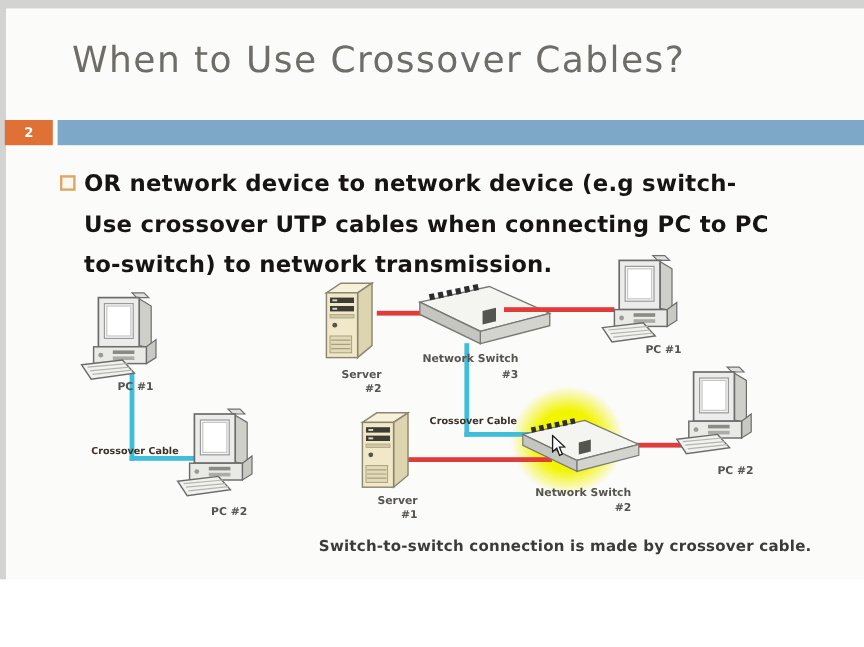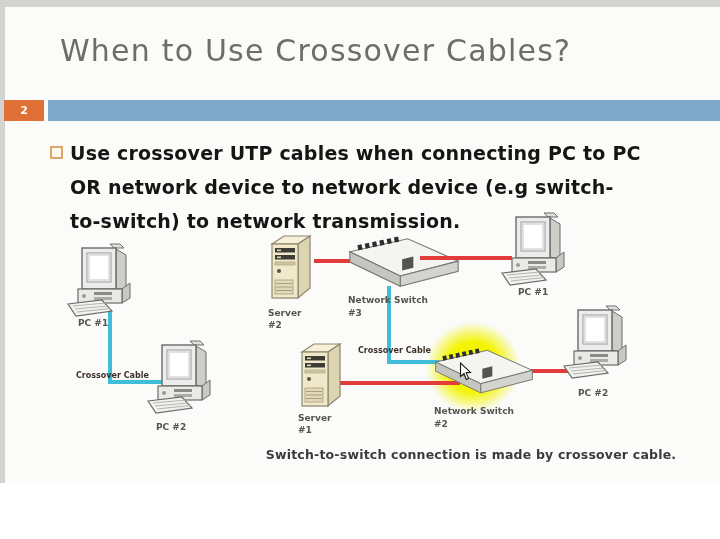--- a/index.html
+++ b/index.html
@@ -40,21 +40,21 @@
   .cable.red{background:#e13b3c;}
   .cable.cyan{background:#3fbdd9;}
   .cable.over{z-index:4;}
 
   .icon{position:absolute;}
   .z3{z-index:3;} .z5{z-index:5;}
   .cursor{position:absolute;left:459px;top:362px;z-index:7;}
 
   .dl{
     position:absolute;font-size:9px;font-weight:bold;color:#56544f;
-    text-align:left;z-index:6;line-height:12px;white-space:nowrap;
+    text-align:right;z-index:6;line-height:12px;white-space:nowrap;
   }
   .cl{
     position:absolute;font-size:8px;font-weight:bold;color:#3c3128;
     z-index:6;white-space:nowrap;
   }
 
   .caption{
     position:absolute;left:246px;top:447px;width:450px;text-align:center;
     font-size:12.5px;font-weight:600;color:#3b3b3b;z-index:6;letter-spacing:0.2px;
   }
@@ -127,22 +127,22 @@
 <div class="stage">
   <div class="frame-top"></div>
   <div class="frame-left"></div>
 
   <div class="title">When to Use Crossover Cables?</div>
   <div class="slide-badge">2</div>
   <div class="accent-bar"></div>
 
   <div class="bullet-sq"></div>
   <div class="bullets">
+    <div class="bullet-line">OR network device to network device (e.g switch-</div>
     <div class="bullet-line">Use crossover UTP cables when connecting PC to PC</div>
-    <div class="bullet-line">OR network device to network device (e.g switch-</div>
     <div class="bullet-line">to-switch) to network transmission.</div>
   </div>
 
   <div class="glow"></div>
 
   <div class="cable cyan" style="left:108px;top:310px;width:4px;height:74px;"></div>
   <div class="cable cyan" style="left:108px;top:380px;width:72px;height:4px;"></div>
   <div class="cable red" style="left:314px;top:259px;width:50px;height:4px;"></div>
   <div class="cable red over" style="left:420px;top:256px;width:92px;height:4px;"></div>
   <div class="cable cyan" style="left:387px;top:286px;width:4px;height:78px;"></div>

